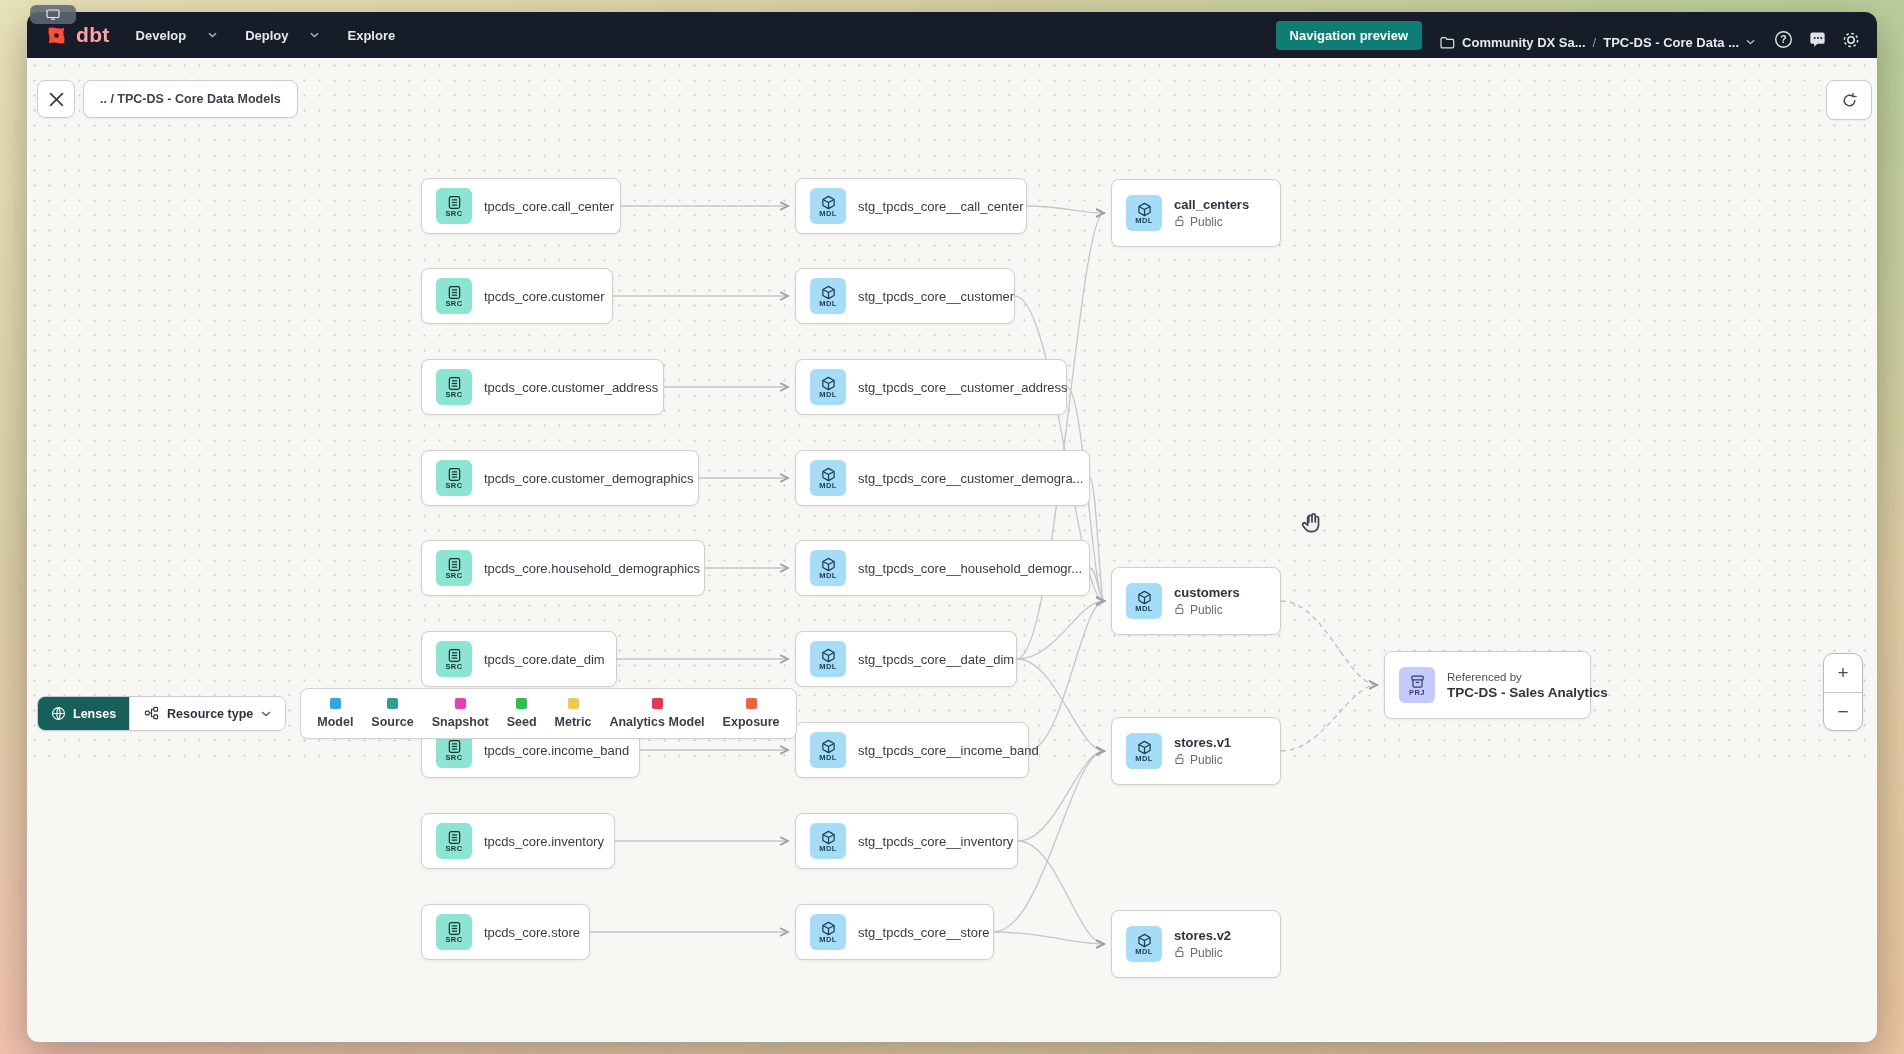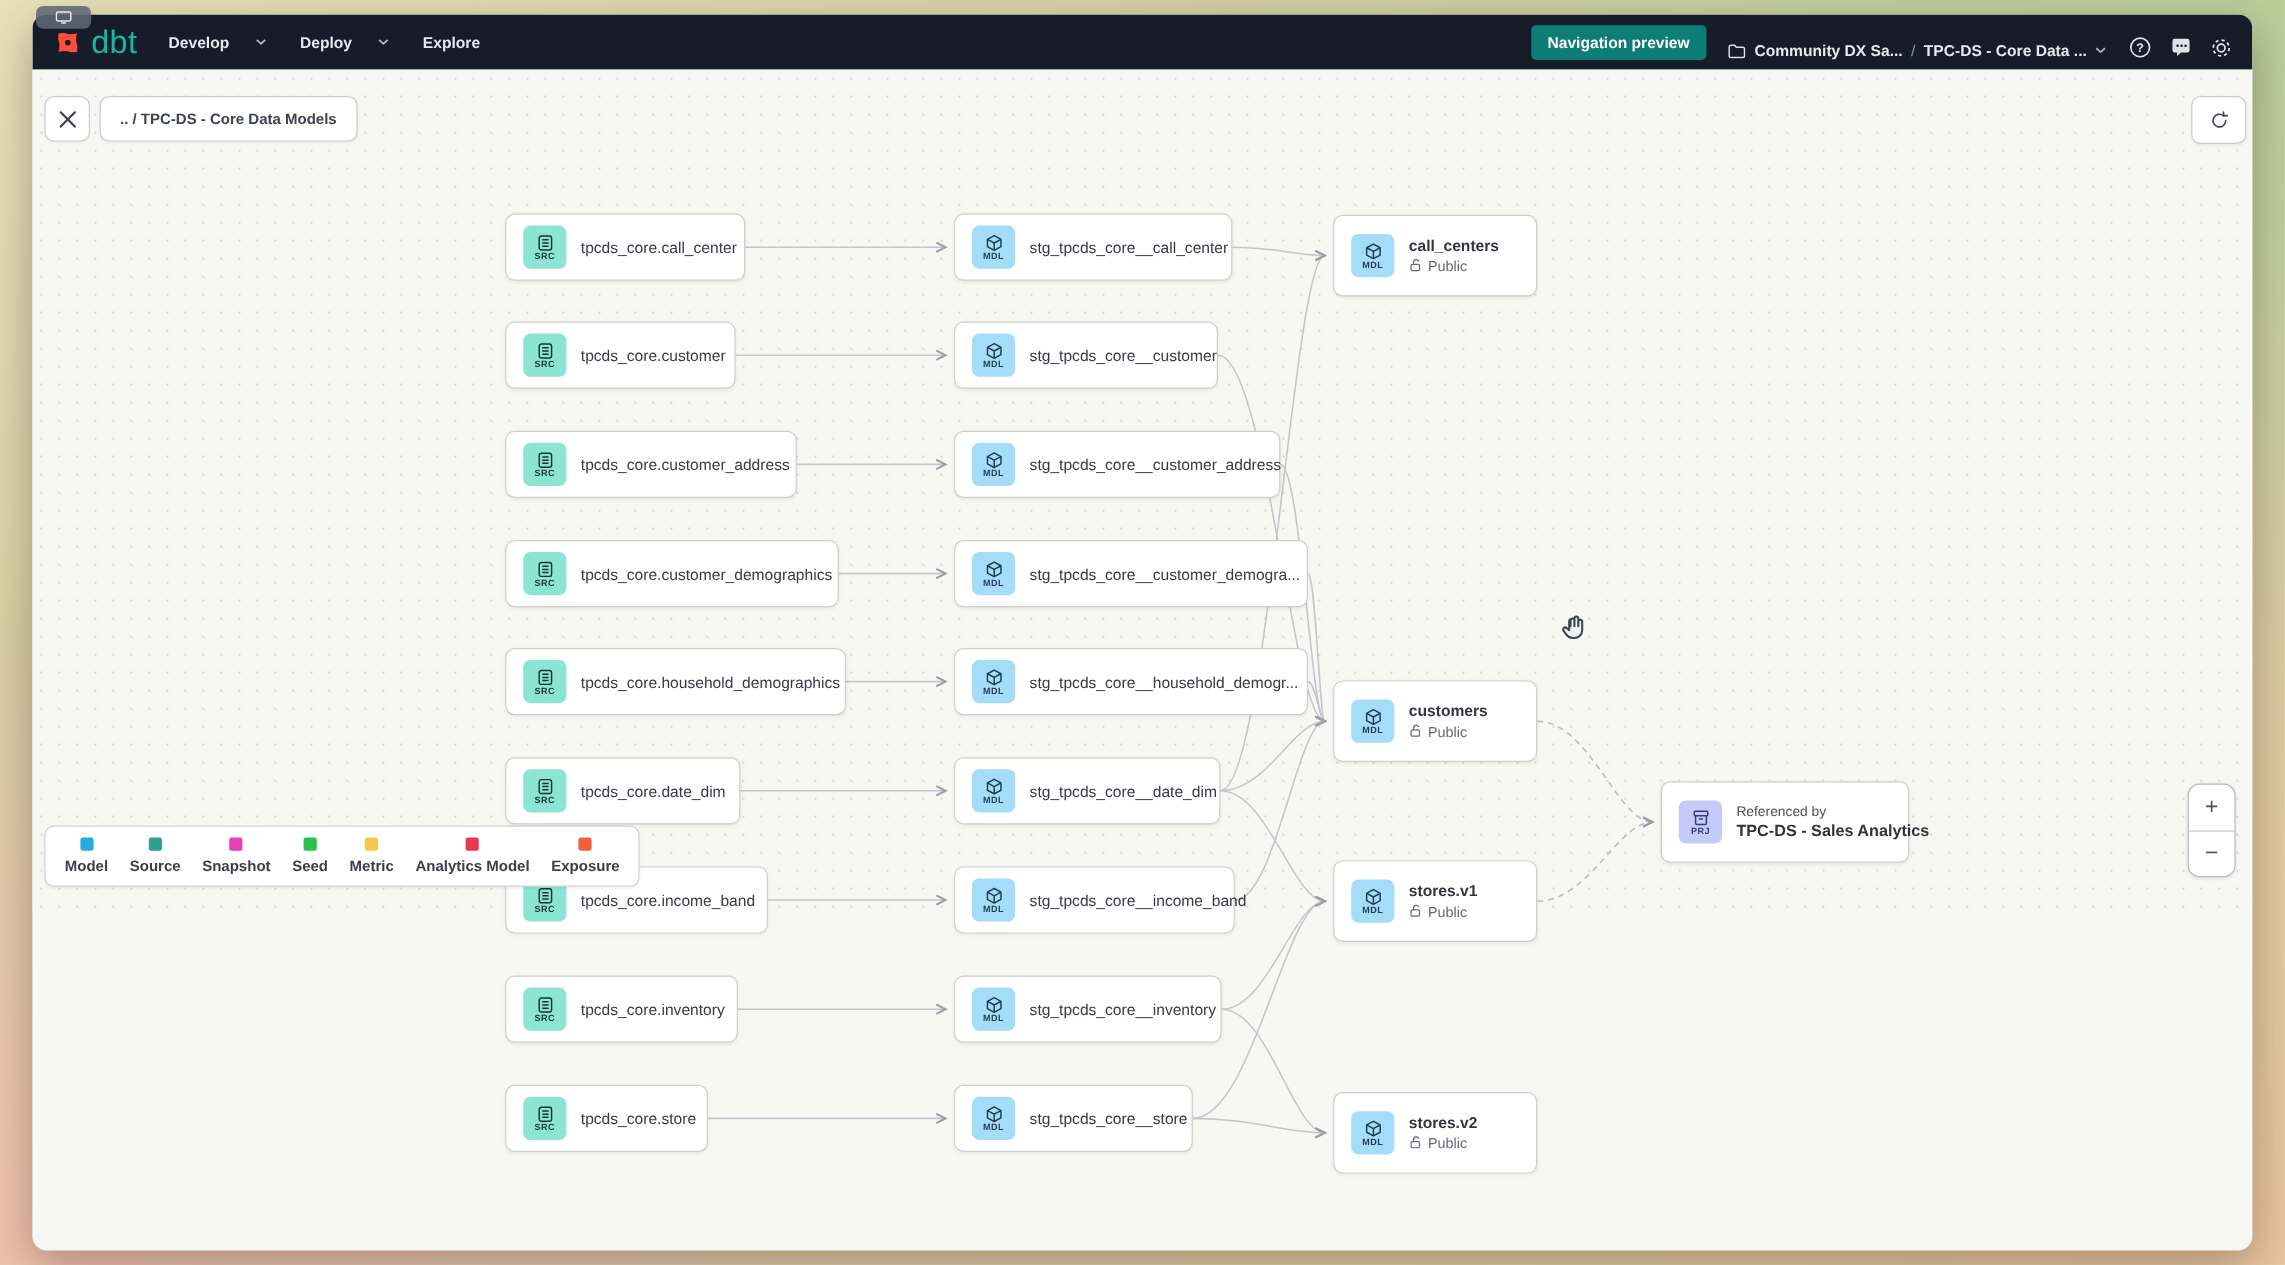--- a/index.html
+++ b/index.html
@@ -15,21 +15,21 @@
   }
   .app-window {
     position:absolute; left:27px; top:12px; width:1850px; height:1030px;
     border-radius:12px; overflow:hidden; background:#f7f7f4;
     box-shadow:0 12px 40px rgba(40,30,20,.35);
   }
   
   .navbar { position:relative; height:46px; background:#161d29; display:flex;
     align-items:center; padding:0 16px; gap:26px; }
   .logo { display:flex; align-items:center; gap:6px; }
-  .logo-text { color:#14b8a6; font-weight:400; font-size:27px; letter-spacing:.3px; }
+  .logo-text { color:#fca5a5; font-weight:700; font-size:21px; letter-spacing:.3px; }
   .nav-menu { display:flex; align-items:center; gap:28px; }
   .nav-item { display:flex; align-items:center; gap:22px; color:#e6e9ee;
     font-size:13px; font-weight:700; cursor:pointer; }
   .nav-right { margin-left:auto; display:flex; align-items:flex-end; gap:18px; }
   .nav-preview-btn { background:#0d7d75; color:#fff; font-size:13px; font-weight:700;
     padding:7px 14px; border:none; border-radius:4px; cursor:pointer; }
   .nav-breadcrumb { display:flex; align-items:center; gap:7px; color:#e6e9ee;
     font-size:13px; font-weight:700; }
   .nav-breadcrumb .sep { color:#8b94a1; font-weight:400; }
   .nav-icons { display:flex; align-items:center; gap:14px; }
@@ -615,20 +615,45 @@
       <div class="node-title" style="font-size:13.5px;margin-top:2px;">TPC-DS - Sales Analytics</div>
           </div>
         </div>
       </div>
 
     <svg class="grab-cursor" viewBox="0 0 24 24">
       <path d="M9 11V6.5a1.5 1.5 0 0 1 3 0V11m0-4.5V5a1.5 1.5 0 0 1 3 0v6m0-3.5a1.5 1.5 0 0 1 3 0V14a6 6 0 0 1-6 6h-1.2a6 6 0 0 1-4.8-2.4l-2.3-3.1a1.6 1.6 0 0 1 2.5-2L8 14V7a1.5 1.5 0 0 1 1-1.4" fill="#eef0f2" stroke="#3f454e" stroke-width="1.6" stroke-linecap="round" stroke-linejoin="round"></path>
     </svg>
 
     <div class="footer">
+      <div class="lens-group">
+        <div class="lens-btn">
+          <svg width="15" height="15" viewBox="0 0 16 16">
+              <g fill="none" stroke="#fff" stroke-width="1.2">
+                <circle cx="8" cy="8" r="6.3"></circle>
+                <path d="M8 1.7 C5.5 5 5.5 11 8 14.3 M8 1.7 C10.5 5 10.5 11 8 14.3 M1.8 8 h12.4"></path>
+              </g>
+            </svg>
+          <span>Lenses</span>
+        </div>
+        <div class="rtype-btn">
+          <svg width="15" height="15" viewBox="0 0 16 16">
+              <g fill="none" stroke="#2e333b" stroke-width="1.2">
+                <rect x="1.5" y="5.5" width="4" height="4" rx="1"></rect>
+                <rect x="10.5" y="1.5" width="4" height="4" rx="1"></rect>
+                <rect x="10.5" y="9.5" width="4" height="4" rx="1"></rect>
+                <path d="M5.5 7.5 h2.5 M8 7.5 V3.5 h2.5 M8 7.5 v4 h2.5"></path>
+              </g>
+            </svg>
+          <span>Resource type</span>
+          <svg width="10" height="6" viewBox="0 0 10 6">
+              <path d="M1 1l4 3.6L9 1" fill="none" stroke="#5a6068" stroke-width="1.5"></path>
+            </svg>
+        </div>
+      </div>
       <div class="legend-chip" id="legend">
           <div class="legend-item">
             <span class="legend-swatch" style="background: rgb(41, 171, 226);"></span>
             <span>Model</span>
           </div>
           <div class="legend-item">
             <span class="legend-swatch" style="background: rgb(47, 158, 147);"></span>
             <span>Source</span>
           </div>
           <div class="legend-item">

